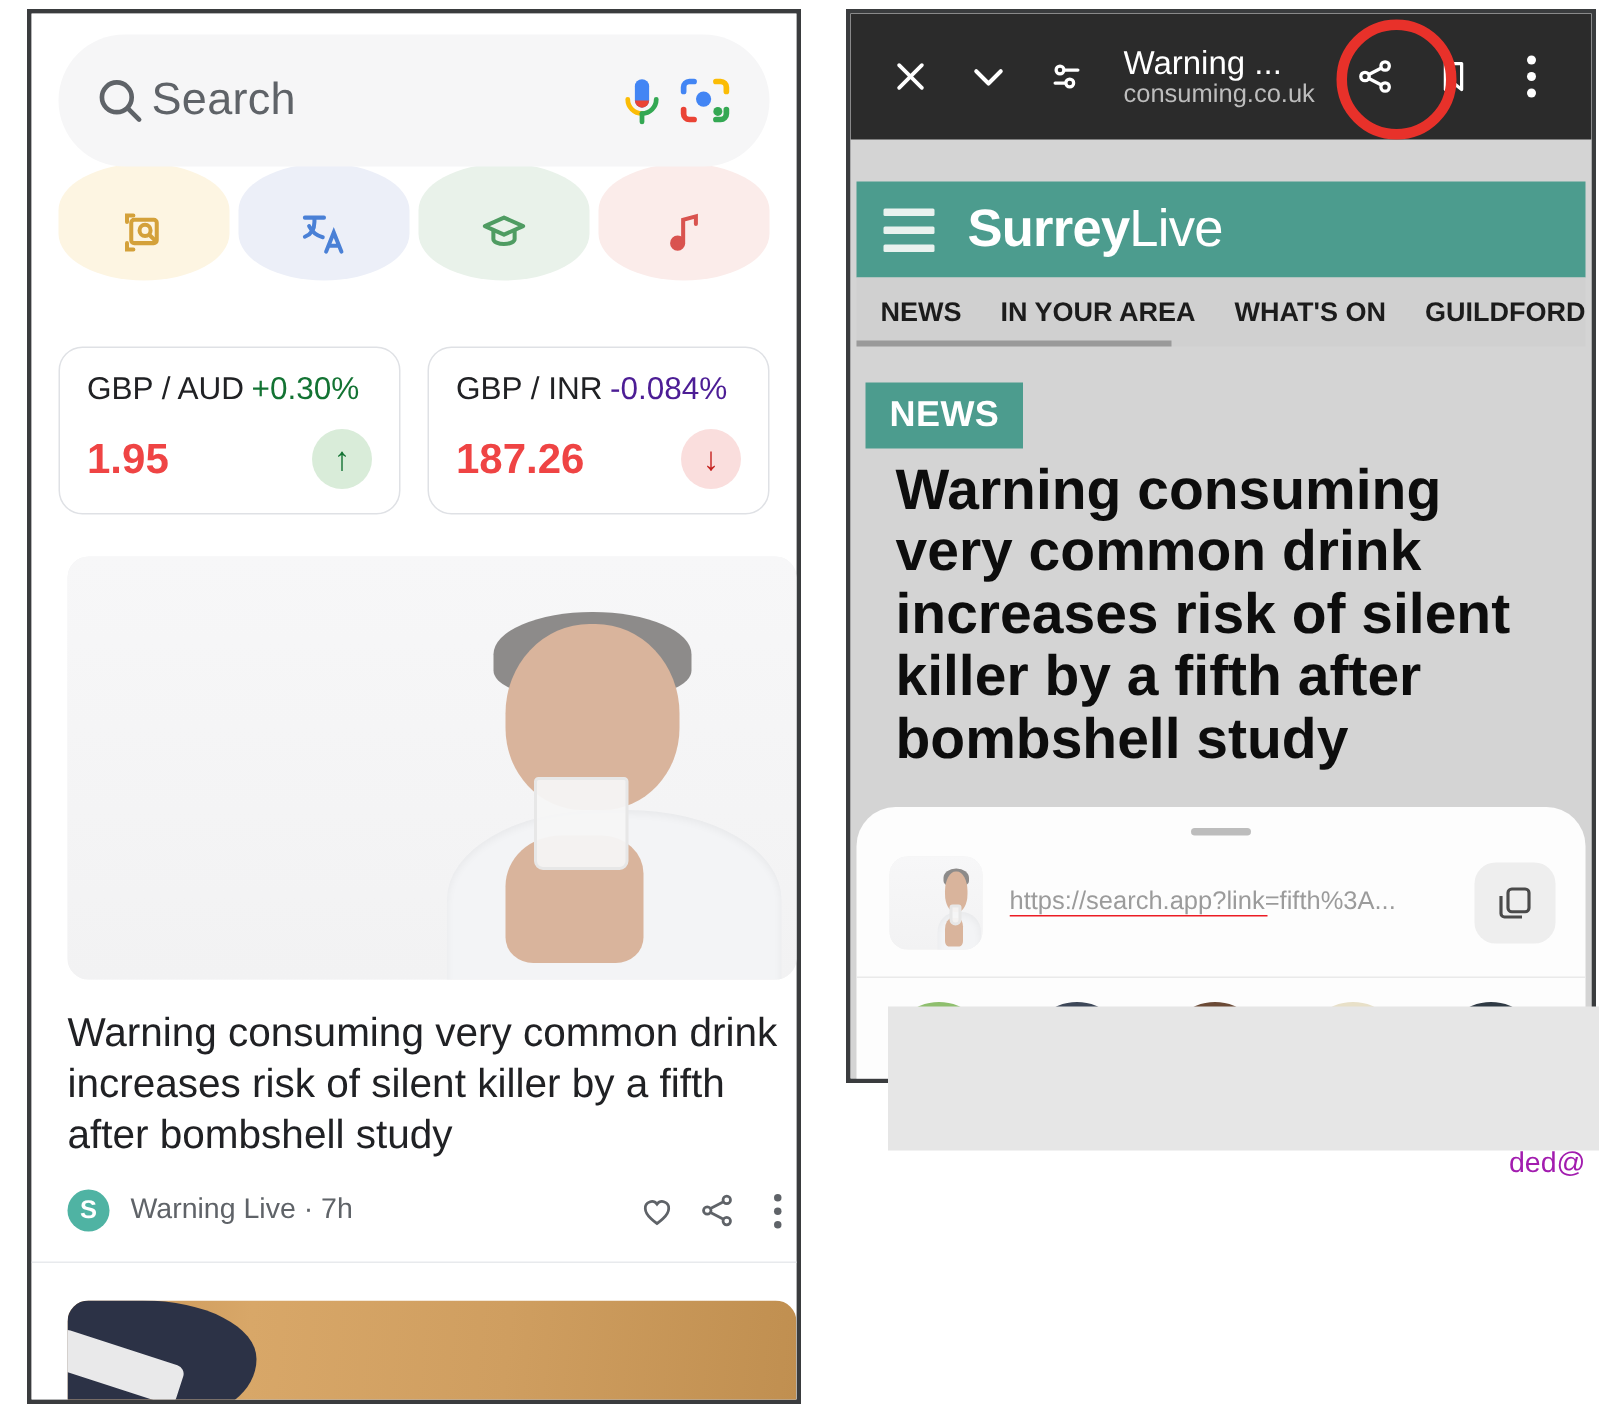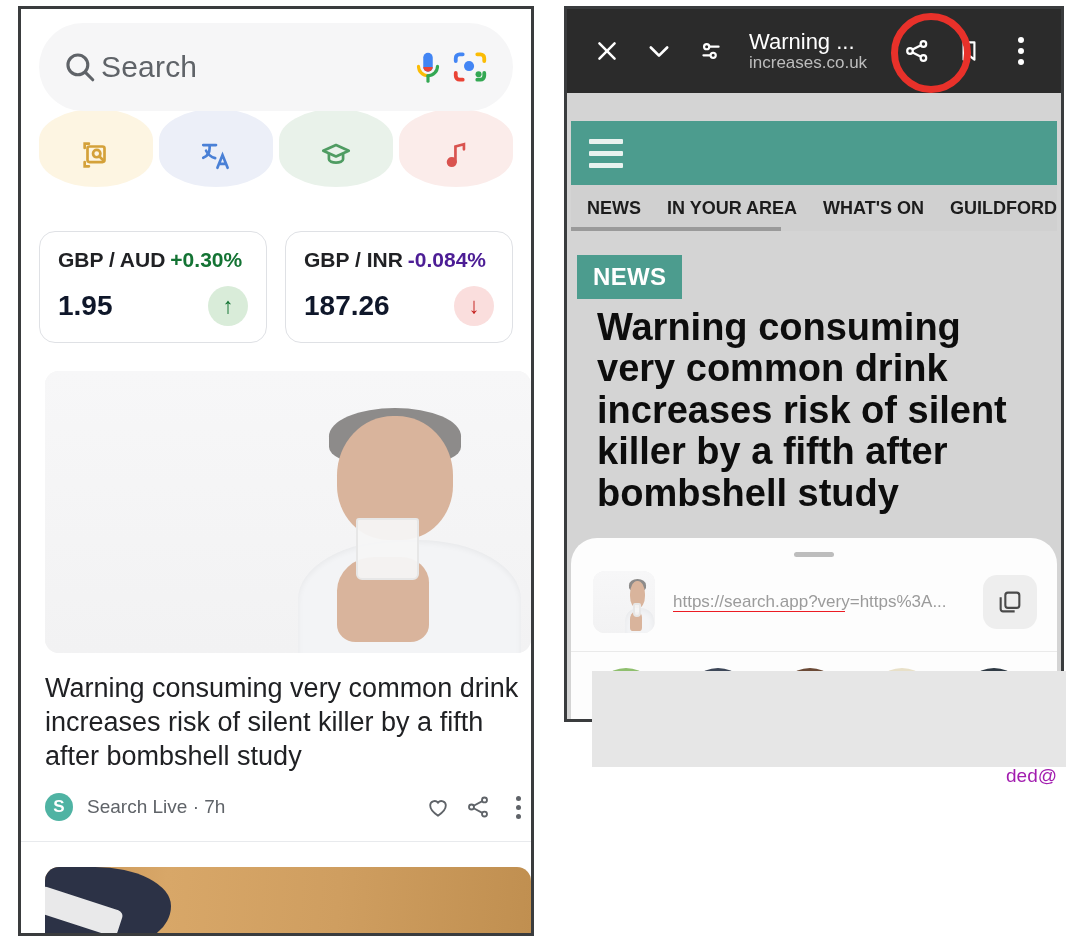--- a/index.html
+++ b/index.html
@@ -54,26 +54,26 @@
     position:absolute; left:18px; top:222px; width:500px; height:118px;
     display:flex; gap:18px;
   }
   .fx-card {
     flex:0 0 auto; width:228px; height:112px;
     border:1px solid #dfe1e5; border-radius:16px;
     background:#fff; padding:16px 18px;
     display:flex; flex-direction:column; justify-content:space-between;
   }
   .fx-card.partial { width:46px; overflow:hidden; padding-left:14px; }
-  .fx-top { font-size:21px; color:#202124; white-space:nowrap;font-weight:bold; }
+  .fx-top { font-size:21px; color:#202124; white-space:nowrap; }
   .fx-chg { margin-left:5px; }
   .fx-chg.up   { color:#137333; }
   .fx-chg.down { color:#4c1d95; }
   .fx-bottom { display:flex; align-items:center; justify-content:space-between; }
-  .fx-val { font-size:28px; font-weight:600; color:#0f172a; }
+  .fx-val { font-size:28px; font-weight:600; color:#ef4444; }
   .fx-badge {
     width:40px; height:40px; border-radius:50%;
     display:flex; align-items:center; justify-content:center;
     font-size:22px;
   }
   .fx-badge.up   { background:#d9ecd9; color:#137333; }
   .fx-badge.down { background:#fadedd; color:#c5221f; }
 
   .article-card { position:absolute; left:24px; top:362px; width:486px; }
   .art-img {
@@ -284,21 +284,21 @@
               <div class="pm-hair"></div>
               <div class="pm-head"></div>
             <div class="pm-arm"></div>
               <div class="pm-glass"></div>
           </div>
         </div>
         <div class="art-title">Warning consuming very common drink increases risk of silent killer by a fifth after bombshell study</div>
         <div class="art-meta">
           <div class="src-dot">S</div>
           <div class="src-name">
-            <span>Search Live</span>
+            <span>Warning Live</span>
             <span>·</span>
             <span>7h</span>
           </div>
           <svg class="meta-ico" viewBox="0 0 24 24" fill="none" stroke="#5f6368" stroke-width="1.7">
             <path d="M12 20s-7.2-4.6-7.2-9.3A4 4 0 0 1 12 8.1a4 4 0 0 1 7.2 2.6C19.2 15.4 12 20 12 20z"></path>
           </svg>
           <svg class="meta-ico" viewBox="0 0 24 24" fill="none" stroke="#5f6368" stroke-width="1.7">
             <circle cx="18" cy="5.5" r="2.3"></circle>
               <circle cx="6" cy="12" r="2.3"></circle>
               <circle cx="18" cy="18.5" r="2.3"></circle>
@@ -343,21 +343,21 @@
         <div class="cct-btn">
           <svg width="26" height="26" viewBox="0 0 24 24" fill="none" stroke="#fff" stroke-width="2" stroke-linecap="round">
             <circle cx="8" cy="8" r="2.4"></circle>
               <line x1="11" y1="8" x2="19" y2="8"></line>
             <circle cx="14" cy="16" r="2.4"></circle>
               <line x1="5" y1="16" x2="11" y2="16"></line>
           </svg>
         </div>
         <div class="cct-titlewrap">
           <div class="cct-title">Warning ...</div>
-          <div class="cct-url">increases.co.uk</div>
+          <div class="cct-url">consuming.co.uk</div>
         </div>
         <div class="cct-btn">
           <svg width="28" height="28" viewBox="0 0 24 24" fill="none" stroke="#fff" stroke-width="1.9">
             <circle cx="17.5" cy="6" r="2.4"></circle>
               <circle cx="6" cy="12" r="2.4"></circle>
               <circle cx="17.5" cy="18" r="2.4"></circle>
             <line x1="8.2" y1="10.8" x2="15.4" y2="7.1"></line>
               <line x1="8.2" y1="13.2" x2="15.4" y2="16.9"></line>
           </svg>
         </div>
@@ -375,20 +375,23 @@
         </div>
       </div>
       <div class="hl-circle"></div>
 
       <div class="site-header">
         <div class="burger">
             <i></i>
             <i></i>
             <i></i>
           </div>
+        <div class="site-logo">
+          <b>Surrey</b><span>Live</span>
+        </div>
       </div>
 
       <div class="site-nav">
         <span>NEWS</span>
         <span>IN YOUR AREA</span>
         <span>WHAT'S ON</span>
         <span>GUILDFORD</span>
         <span class="navunder"></span>
       </div>
 
@@ -403,21 +406,21 @@
             <div class="photo-man">
               <div class="pm-body"></div>
                 <div class="pm-hair"></div>
                 <div class="pm-head"></div>
               <div class="pm-arm"></div>
                 <div class="pm-glass"></div>
             </div>
           </div>
           <div class="link-text">
             <div class="link-url">
-              <span>https://search.app?very=https%3A...</span>
+              <span>https://search.app?link=fifth%3A...</span>
               <span class="url-underline"></span>
             </div>
           </div>
           <div class="copy-btn">
             <svg width="28" height="28" viewBox="0 0 24 24" fill="none" stroke="#4a4a4a" stroke-width="1.8" stroke-linejoin="round">
               <rect x="8" y="4" width="12" height="13" rx="2.2"></rect>
                 <path d="M16 20H6a2 2 0 0 1-2-2V8"></path>
             </svg>
           </div>
         </div>

